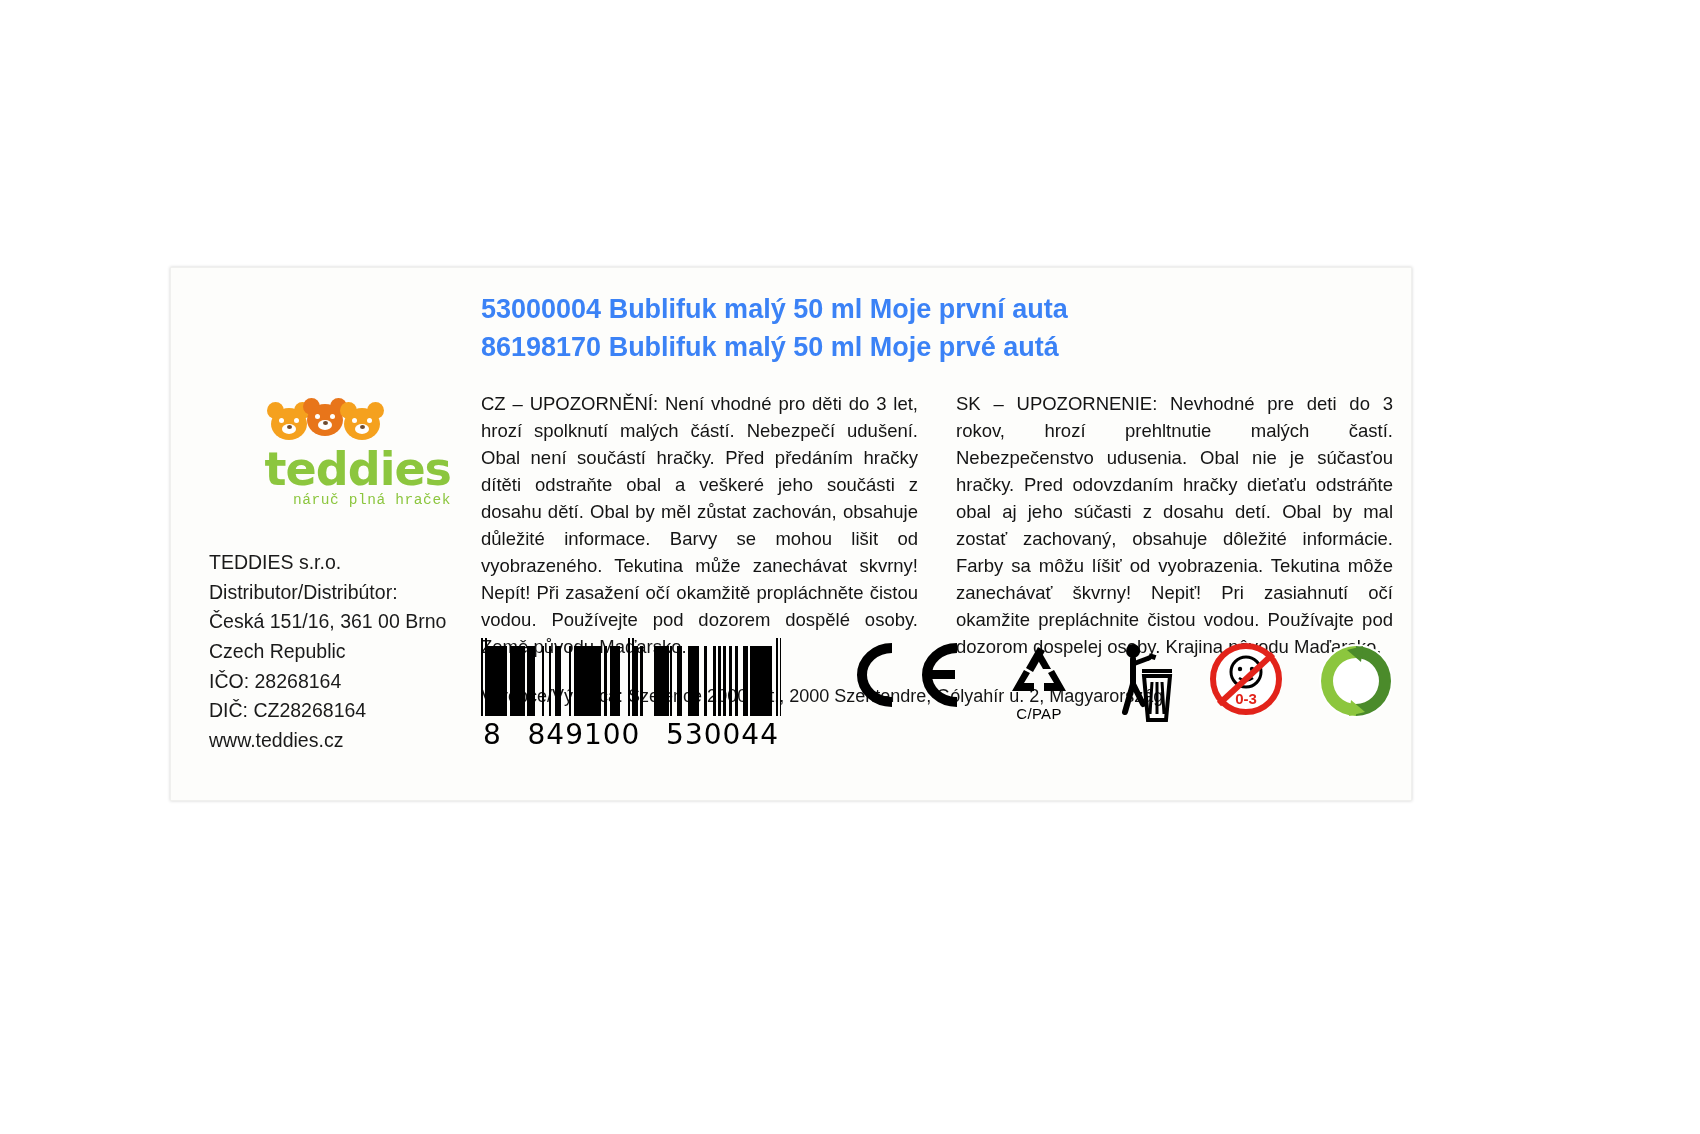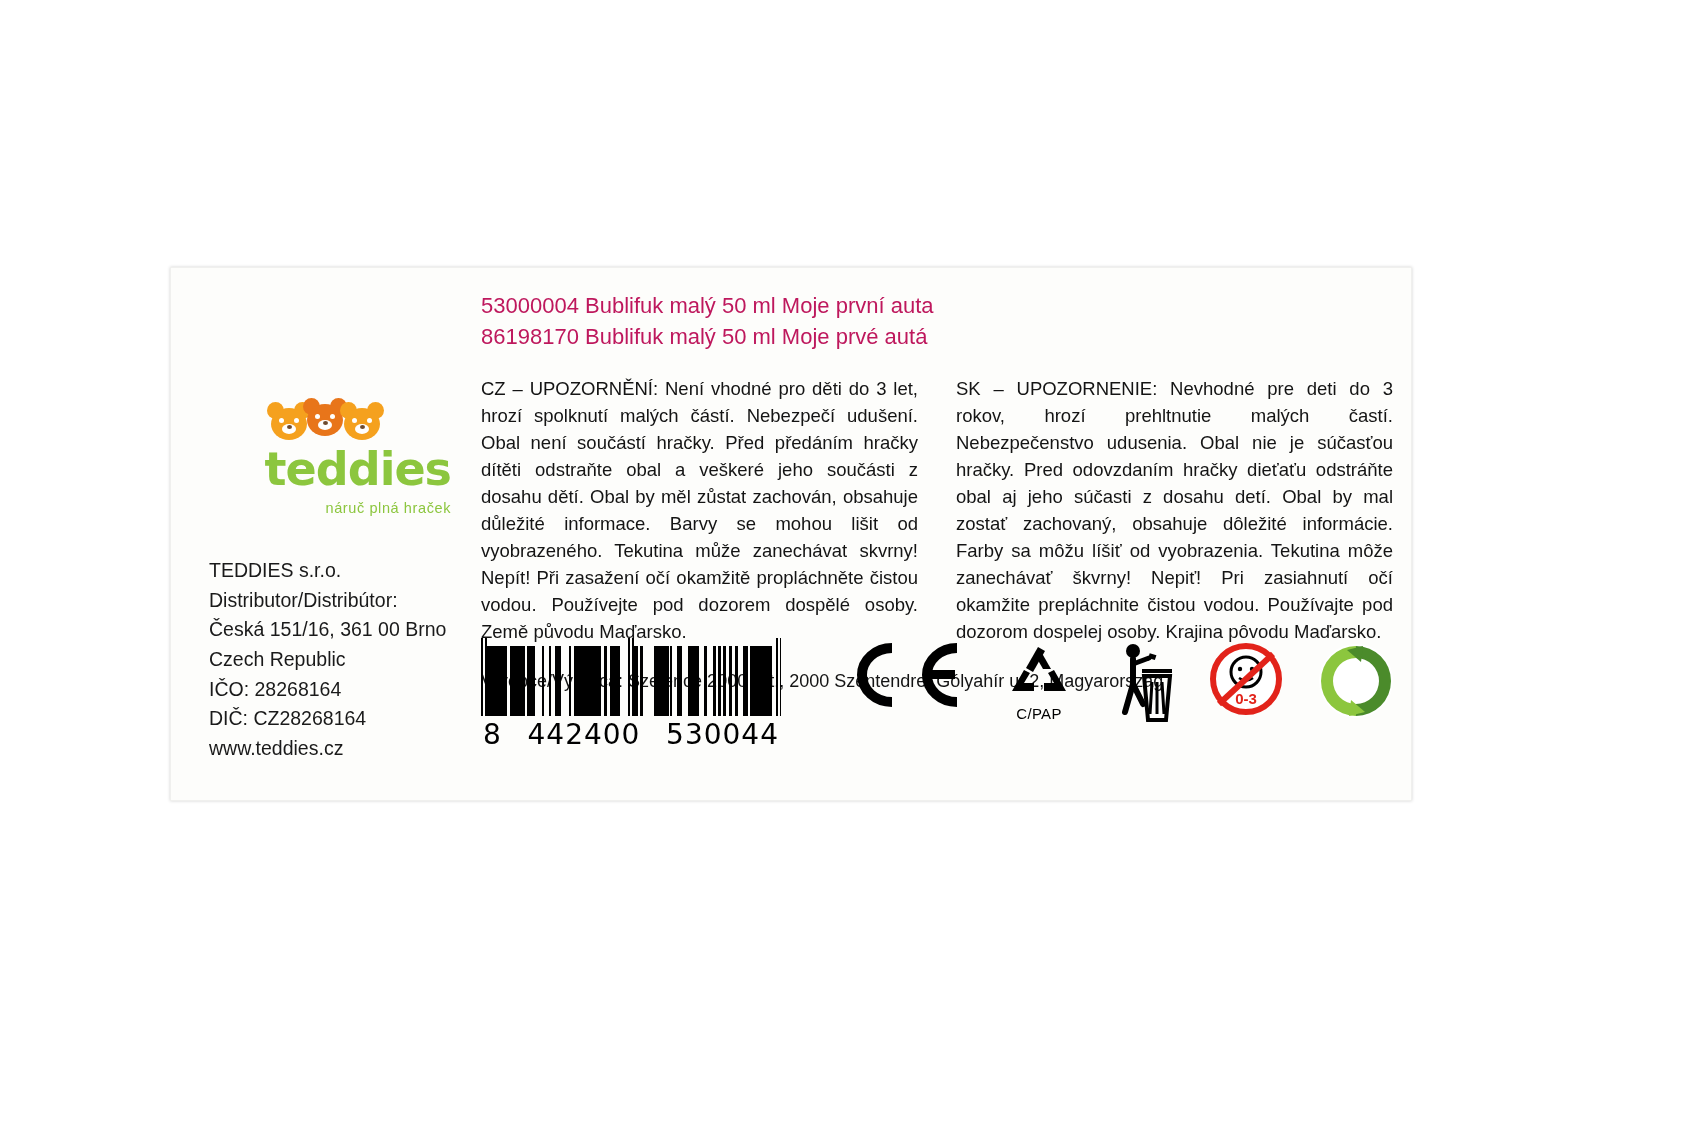--- a/index.html
+++ b/index.html
@@ -101,46 +101,46 @@
   .bear.b3 { left: 73px; top: 4px; }
 
   .wordmark {
     font-family: "DejaVu Sans", sans-serif;
     font-size: 46px;
     font-weight: bold;
     letter-spacing: -1px;
     line-height: 1;
   }
   .tagline {
-    font-family: Liberation Sans, sans-serif;
+    font-family: Liberation Mono, monospace;
     font-size: 14.5px;
     letter-spacing: 0.6px;
-    margin-top: 8px;
+    margin-top: 0;
   }
 
   .distributor {
     margin-top: 40px;
     margin-left: 18px;
     font-size: 19.5px;
     line-height: 1.52;
     color: #1a1a1a;
   }
   .distributor div { white-space: nowrap; }
 
   
   .main-col {
     position: absolute;
     left: 310px;
     top: 22px;
     right: 18px;
   }
   .title-line {
-    font-size: 22px;
-    font-weight: normal;
-    color: #be185d;
+    font-size: 27px;
+    font-weight: bold;
+    color: #3b82f6;
     line-height: 1.42;
     white-space: nowrap;
   }
 
   .warn-cols {
     display: flex;
     gap: 38px;
     margin-top: 23px;
   }
   .warn-col {
@@ -413,21 +413,21 @@
           <span style="width: 6px; height: 70px; background: rgb(0, 0, 0);"></span>
           <span style="width: 4px; height: 70px; background: rgb(0, 0, 0);"></span>
           <span style="width: 3px; height: 70px; background: rgb(0, 0, 0);"></span>
           <span style="width: 6px; height: 70px; background: transparent;"></span>
           <span style="width: 3px; height: 78px; background: rgb(0, 0, 0);"></span>
           <span style="width: 3px; height: 78px; background: transparent;"></span>
           <span style="width: 3px; height: 78px; background: rgb(0, 0, 0);"></span>
         </div>
       <div class="barcode-digits">
         <span>8</span>
-        <span>442400</span>
+        <span>849100</span>
         <span>530044</span>
       </div>
     </div>
 
     <div class="icons">
 
       <div class="ce">
         <svg viewBox="0 0 120 66" width="120" height="66">
           <path d="M47 6 A30 27 0 1 0 47 60" fill="none" stroke="#000" stroke-width="10"></path>
           <path d="M112 6 A30 27 0 1 0 112 60" fill="none" stroke="#000" stroke-width="10"></path>

